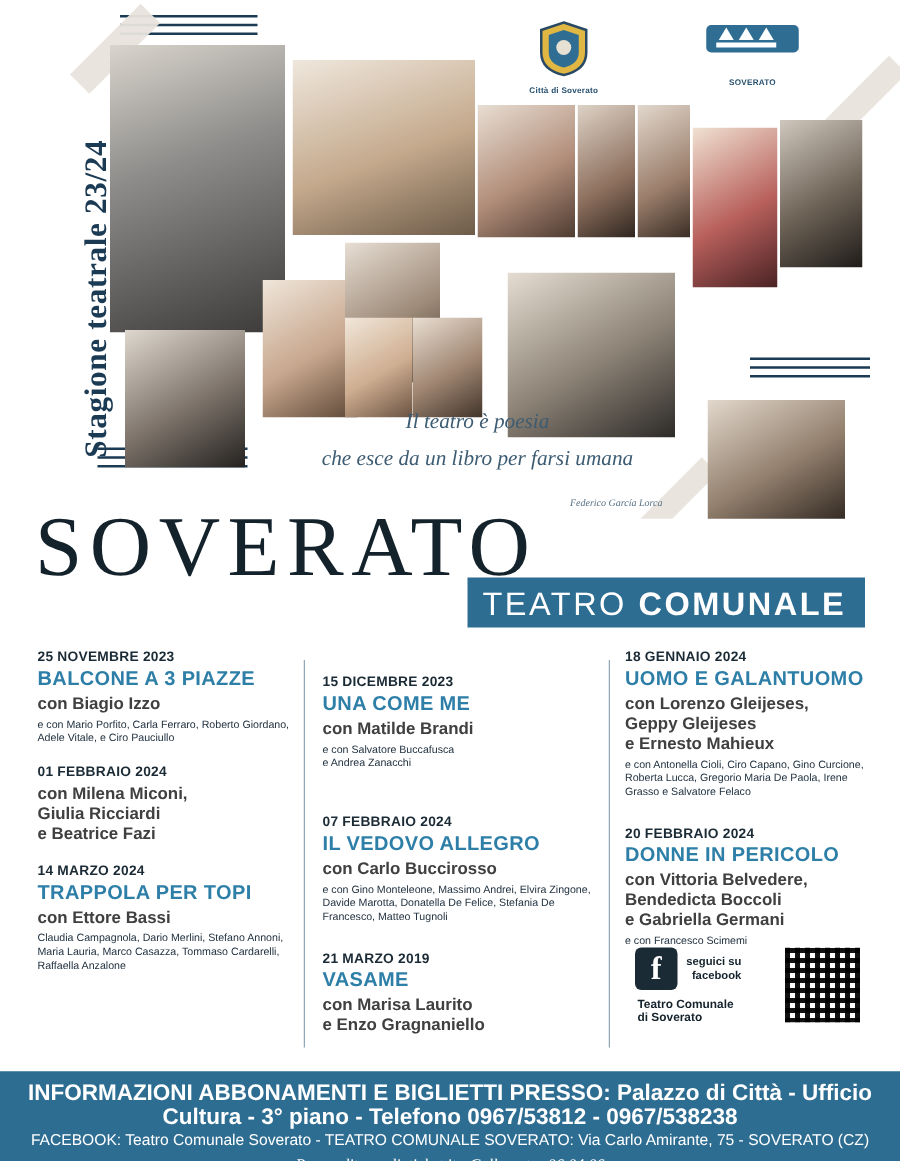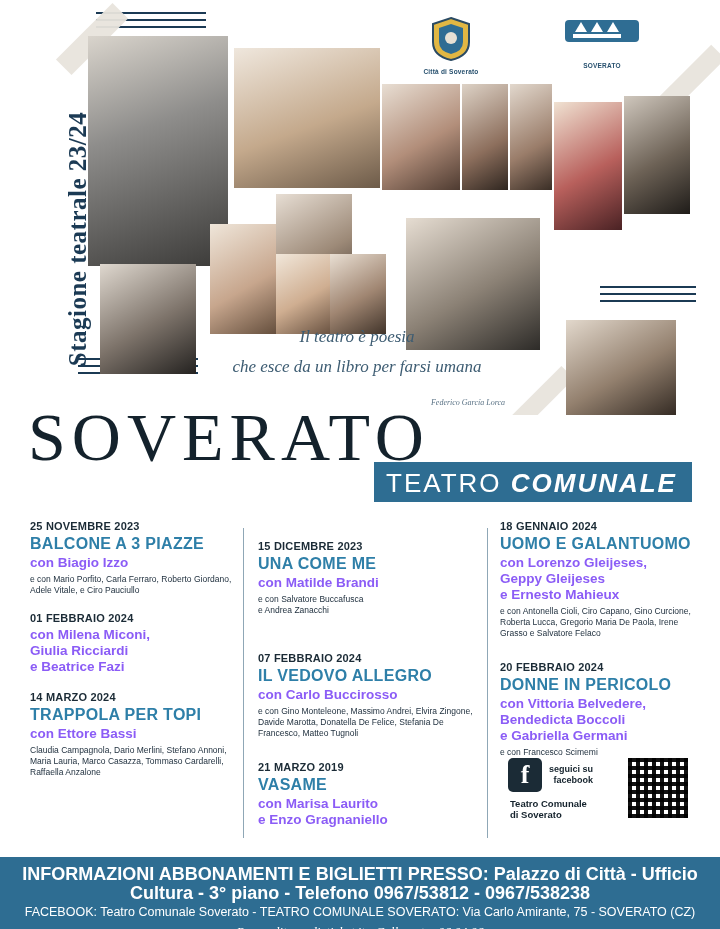--- a/index.html
+++ b/index.html
@@ -81,21 +81,21 @@
     font-size: 6.5px;
     color: #27506e;
     margin-top: 2px;
     font-weight: bold;
     letter-spacing: 0.2px;
   }
 
   
   .quote {
     position: absolute;
-    left: 187px; top: 322px;
+    left: 212px; top: 322px;
     width: 340px;
     font-family: "Liberation Serif", serif;
     font-style: italic;
     color: #3d5c72;
     font-size: 17px;
     line-height: 30px;
     text-align: center;
   }
   .quote .q2 { display: block; }
   .quote .attrib {
@@ -124,21 +124,21 @@
     background: #2e6d92;
   }
   .subtitle-text {
     position: absolute;
     left: 386px; top: 468px;
     font-family: "Liberation Sans", sans-serif;
     font-size: 26px;
     letter-spacing: 2px;
     color: #ffffff;
   }
-  .subtitle-text b { font-weight: bold; font-style: italic; }
+  .subtitle-text b { font-weight: bold; }
   .subtitle-text span.light { font-weight: normal; }
 
   
   .shows {
     position: absolute;
     left: 0; top: 520px;
     width: 637px; height: 335px;
   }
   .col {
     position: absolute;
@@ -171,21 +171,21 @@
     font-size: 16px;
     font-weight: bold;
     color: #2e7fa8;
     letter-spacing: 0.3px;
     line-height: 18px;
     margin-bottom: 2px;
   }
   .show .with {
     font-size: 13.5px;
     font-weight: bold;
-    color: #8b5cf6;
+    color: #404040;
     line-height: 16px;
   }
   .show .cast {
     font-size: 8.5px;
     color: #223240;
     line-height: 11px;
     margin-top: 3px;
   }
 
   

